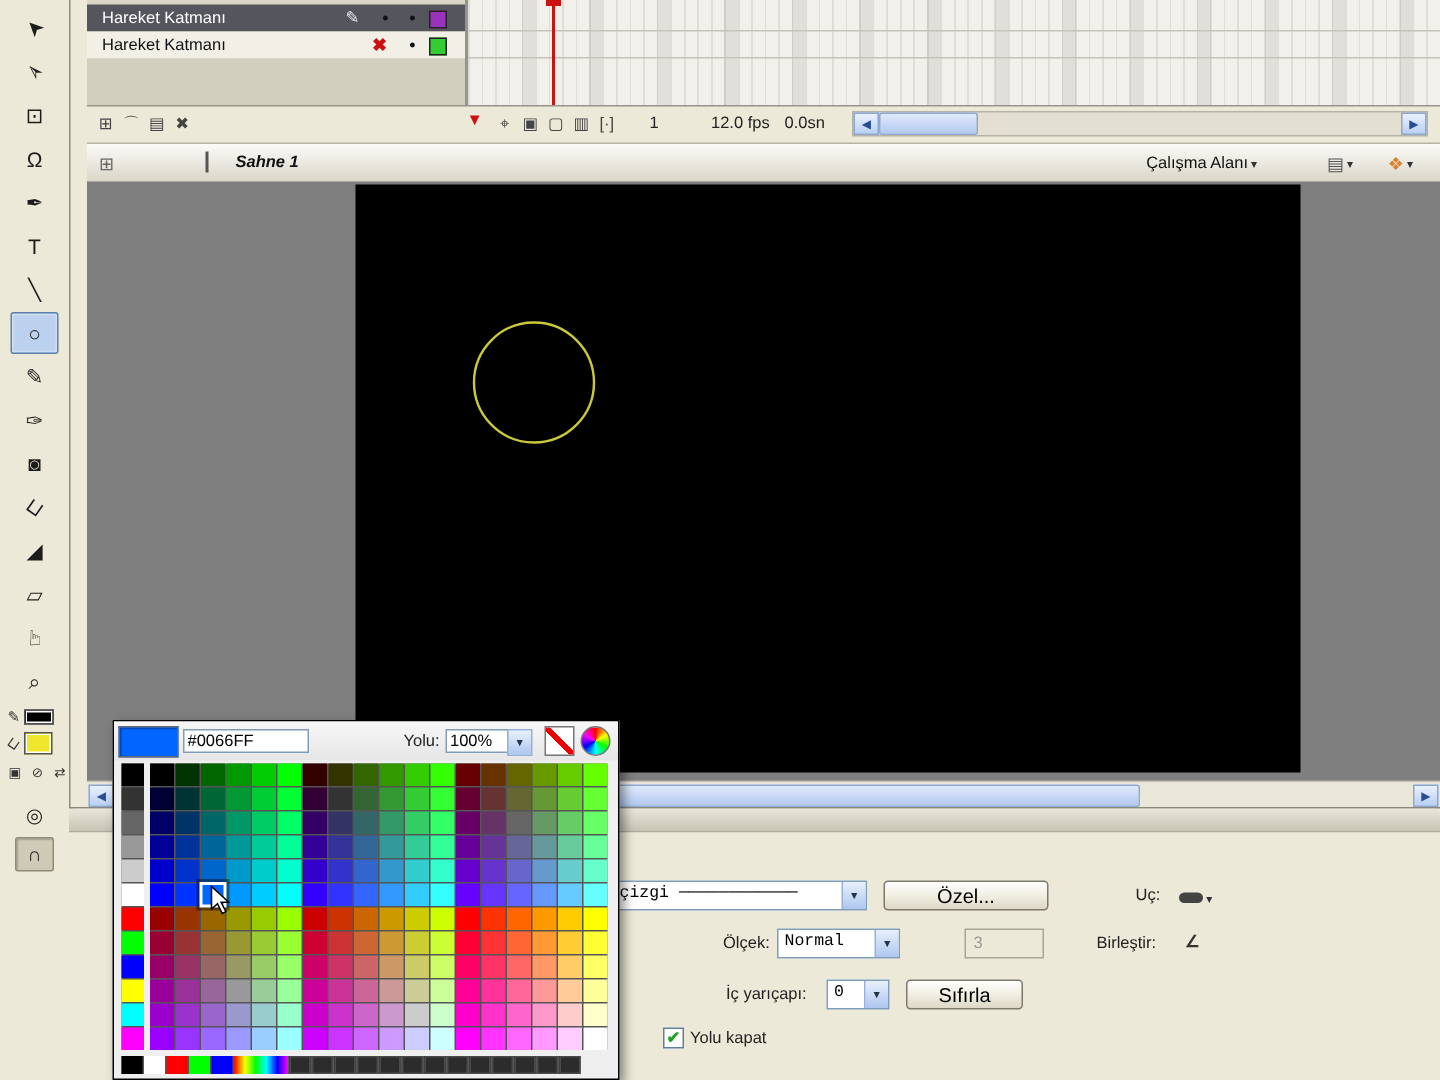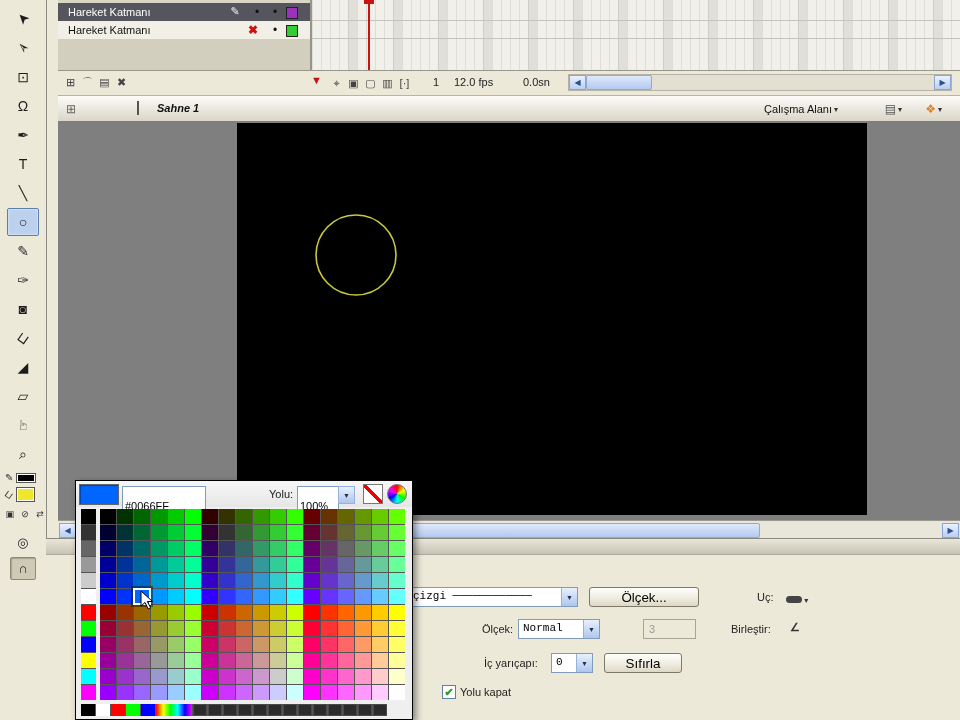--- a/index.html
+++ b/index.html
@@ -83,21 +83,21 @@
   .sunken{position:absolute;height:18px;background:#ECE9D8;border:1px solid #a9a593;color:#999;display:flex;align-items:center;padding-left:5px;}
   .cb{position:absolute;width:12px;height:12px;background:#fff;border:1px solid #5f7f9e;display:flex;align-items:center;justify-content:center;}
   .cb span{color:#21A121;font-size:11px;font-weight:bold;line-height:1;}
   .pill{display:inline-block;width:16px;height:7px;background:#444;border-radius:4px;}
 
   
   .picker{left:75px;top:480px;width:336px;height:238px;background:#EFEFEF;border:1px solid #000;
           box-shadow:3px 3px 7px rgba(0,0,0,0.45);z-index:50;}
   .pk-head{position:absolute;left:0;top:0;width:100%;height:26px;background:linear-gradient(#F7F7F7,#E6E6E6);}
   .cur-sw{position:absolute;left:3px;top:3px;width:38px;height:19px;border:1px solid #666;box-shadow:inset 1px 1px 1px #00000055;}
-  .pk-input{position:absolute;border:1px solid #7F9DB9;background:#fff;font-family:"Liberation Sans",sans-serif;font-size:11px;height:14px;padding:12px 2px;}
+  .pk-input{position:absolute;border:1px solid #7F9DB9;background:#fff;font-family:"Liberation Sans",sans-serif;font-size:11px;height:14px;padding:0 2px;}
   .pk-btn{position:absolute;width:18px;height:18px;border:1px solid #777;background:#fff;}
   .nocolor{background:linear-gradient(45deg,#fff 42%,#E00 42%,#E00 58%,#fff 58%);}
   .wheel{border-radius:50%;background:conic-gradient(#f00,#ff0,#0f0,#0ff,#00f,#f0f,#f00);}
   .pal-left{position:absolute;left:5px;top:28px;width:15px;display:grid;grid-template-rows:repeat(12,15px);gap:1px;background:#555;}
   .pal-grid{position:absolute;left:24px;top:28px;display:grid;grid-template-columns:repeat(18,16px);grid-auto-rows:15px;gap:1px;background:#555;}
   .lcell,.gcell{width:100%;height:100%;}
   .gcell.hl{outline:2px solid #fff;outline-offset:-1px;box-shadow:0 0 0 3px #00000066;z-index:2;}
   .pal-bottom{position:absolute;left:5px;top:223px;display:flex;gap:1px;background:#555;}
   .bcell{width:14px;height:12px;}
   .bcell.rainbow{width:36px;background:linear-gradient(90deg,#f00,#ff0,#0f0,#0ff,#00f,#f0f);}
@@ -202,21 +202,21 @@
       <div class="frow-line" style="top:20px;"></div>
       <div class="frow-line" style="top:38px;"></div>
       <div class="playhead-nub"></div>
       <div class="playhead"></div>
     </div>
     <div class="abs tfooter">
       <span class="abs" style="left:4px;top:1px;"><span class="tbtn">⊞</span><span class="tbtn">⌒</span><span class="tbtn">▤</span><span class="tbtn">✖</span></span>
       <span class="red-mark">▼</span>
       <span class="abs" style="left:270px;top:1px;"><span class="tbtn">⌖</span><span class="tbtn">▣</span><span class="tbtn">▢</span><span class="tbtn">▥</span><span class="tbtn">[·]</span></span>
       <span class="ft-text" style="left:375px;">1</span>
-      <span class="ft-text" style="left:396px;">12.0 fps</span>
+      <span class="ft-text" style="left:416px;">12.0 fps</span>
       <span class="ft-text" style="left:465px;">0.0sn</span>
       <div class="sbar" style="left:510px;width:382px;">
         <div class="sb-btn" style="left:0;">◀</div>
         <div class="sb-thumb" style="left:17px;width:64px;"></div>
         <div class="sb-btn" style="right:0;">▶</div>
       </div>
     </div>
   </div>
 
   <div class="abs editbar">
@@ -251,21 +251,21 @@
     <div class="sb-btn" style="right:1px;top:2px;">▶</div>
   </div>
 
   <div class="abs props">
     <div class="phead"></div>
 
     <div class="combo" style="left:362px;top:48px;width:168px;">
       <span class="combo-text">çizgi ────────────</span>
       <span class="combo-btn">▼</span>
     </div>
-    <button class="xp-btn" style="left:543px;top:48px;width:110px;">Ölçek...</button>
+    <button class="xp-btn" style="left:543px;top:48px;width:110px;">Özel...</button>
     <span class="plabel" style="left:711px;top:52px;">Uç:</span>
     <span class="abs" style="left:740px;top:54px;"><span class="pill"></span><span class="arrow"> ▾</span></span>
 
     <span class="plabel" style="left:436px;top:84px;">Ölçek:</span>
     <div class="combo" style="left:472px;top:80px;width:80px;">
       <span class="combo-text">Normal</span>
       <span class="combo-btn">▼</span>
     </div>
     <div class="sunken" style="left:597px;top:80px;width:46px;">
       <span>3</span>

